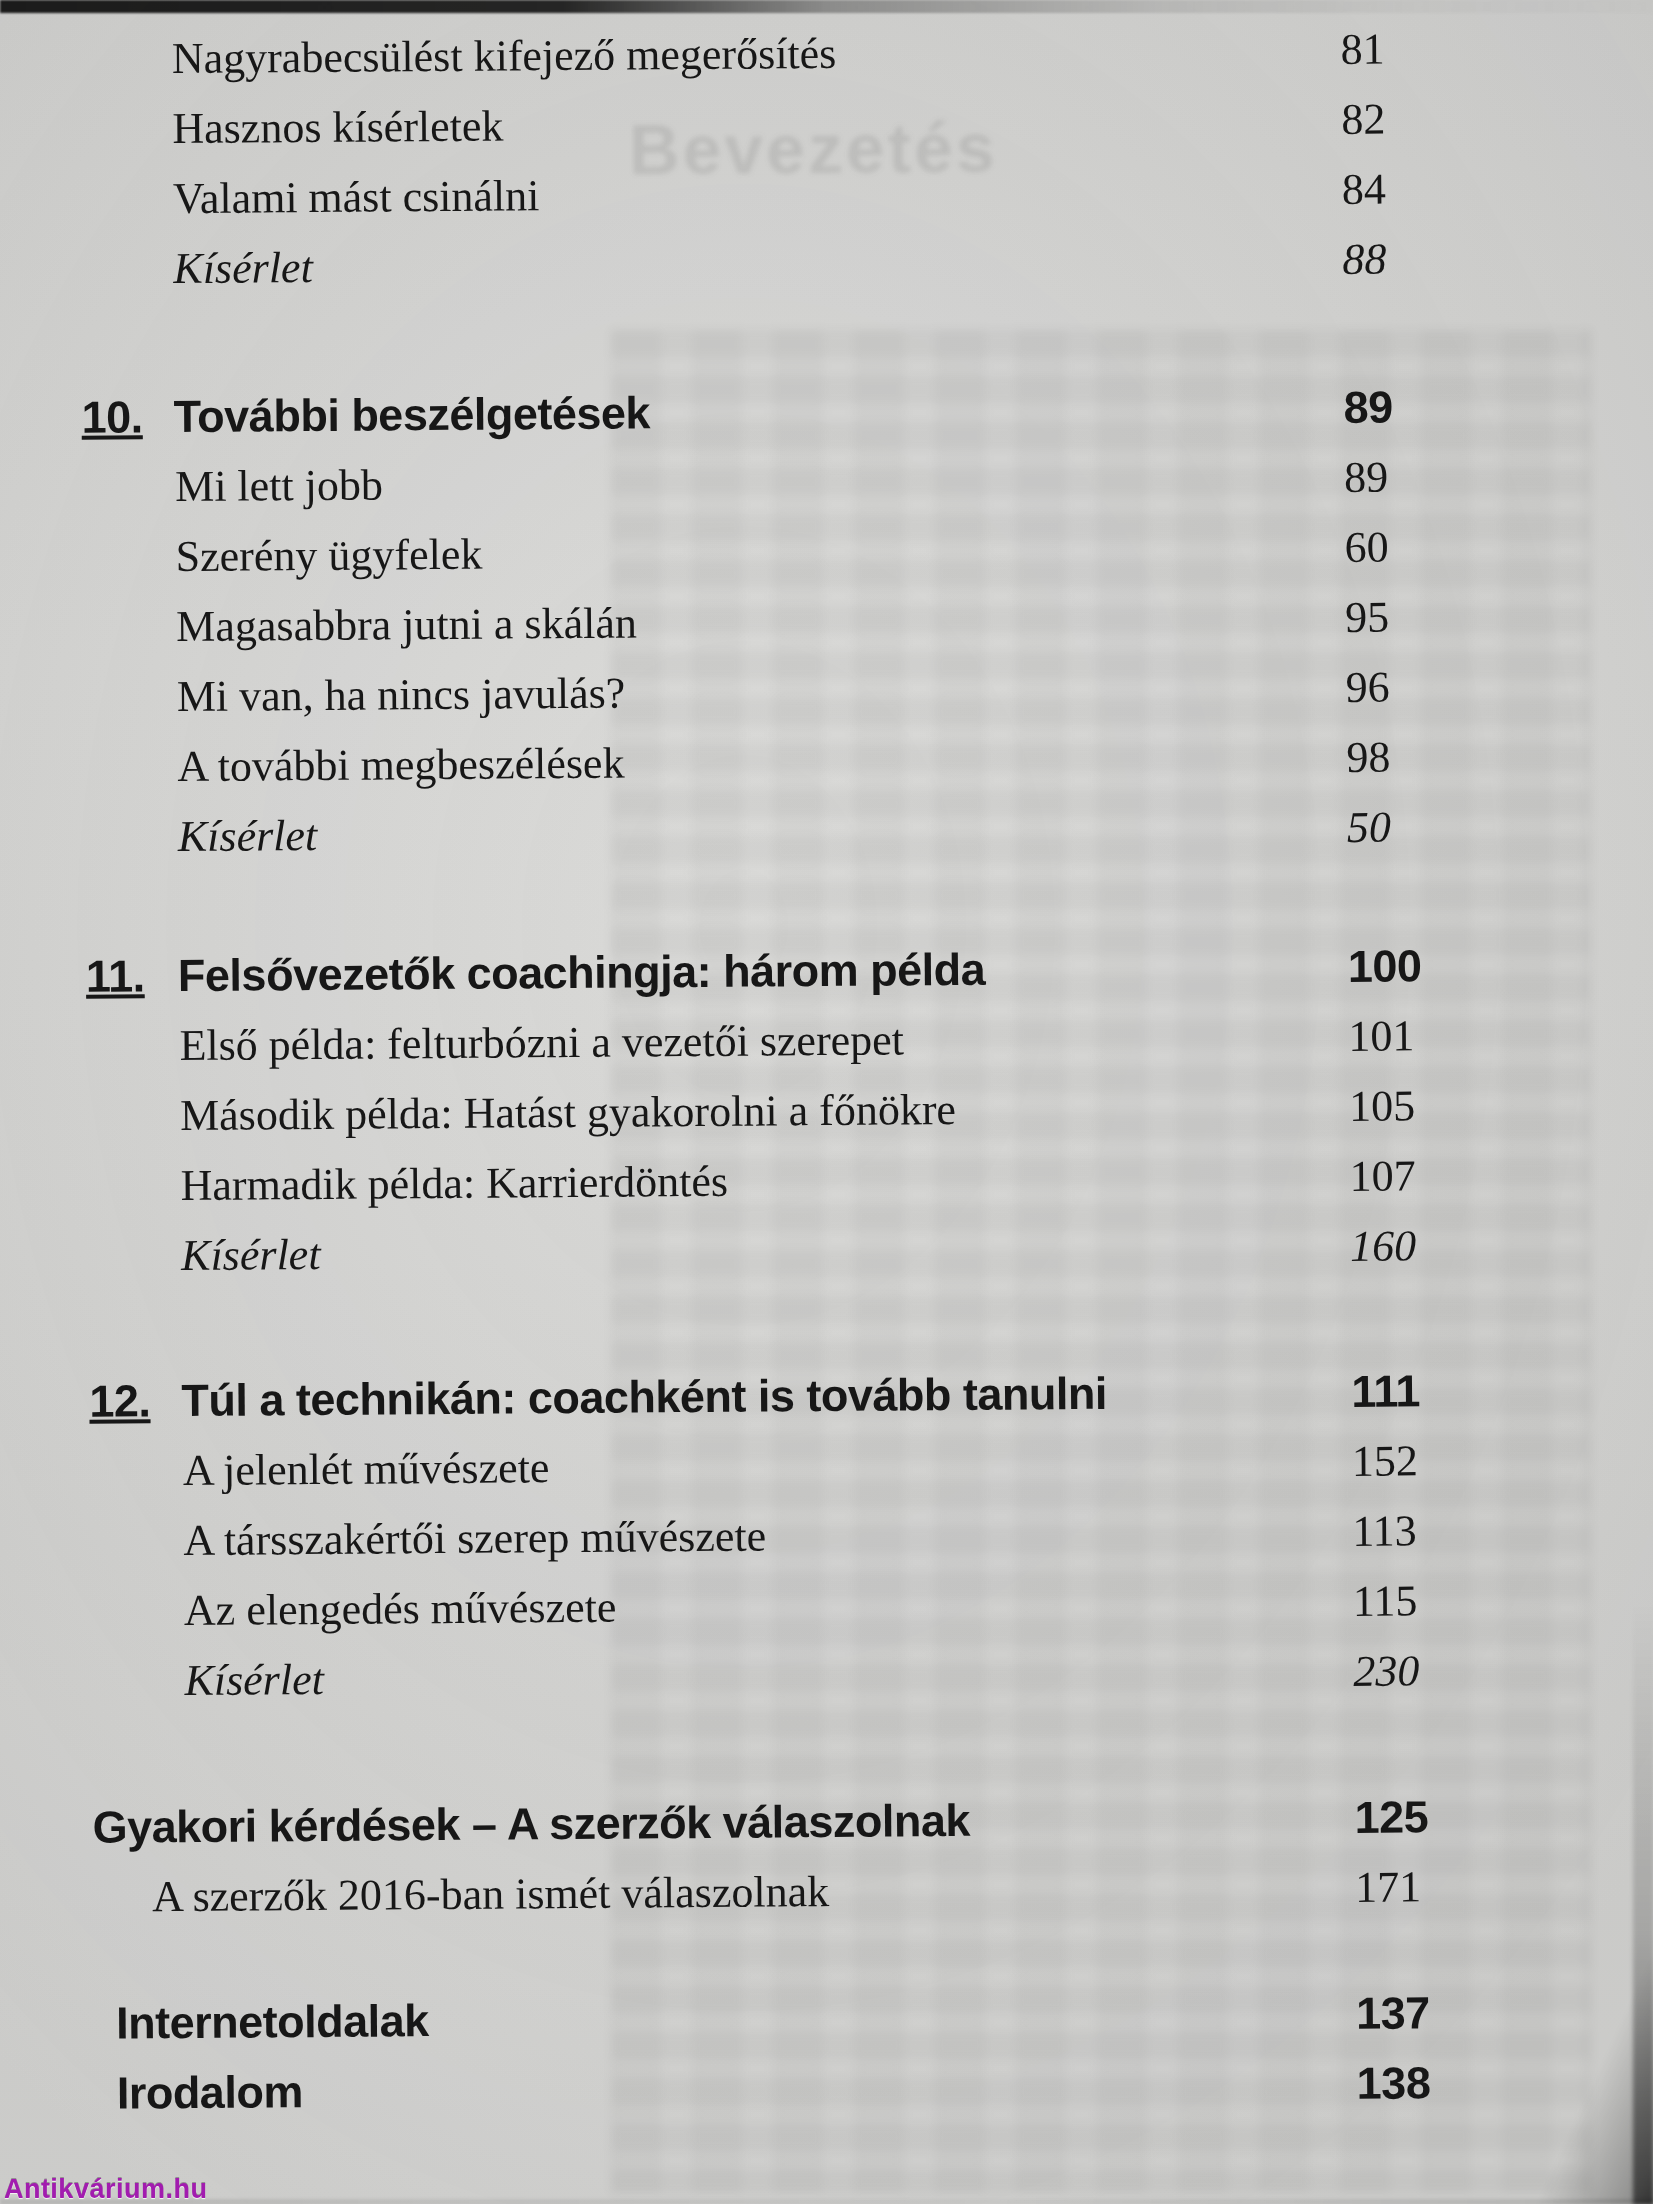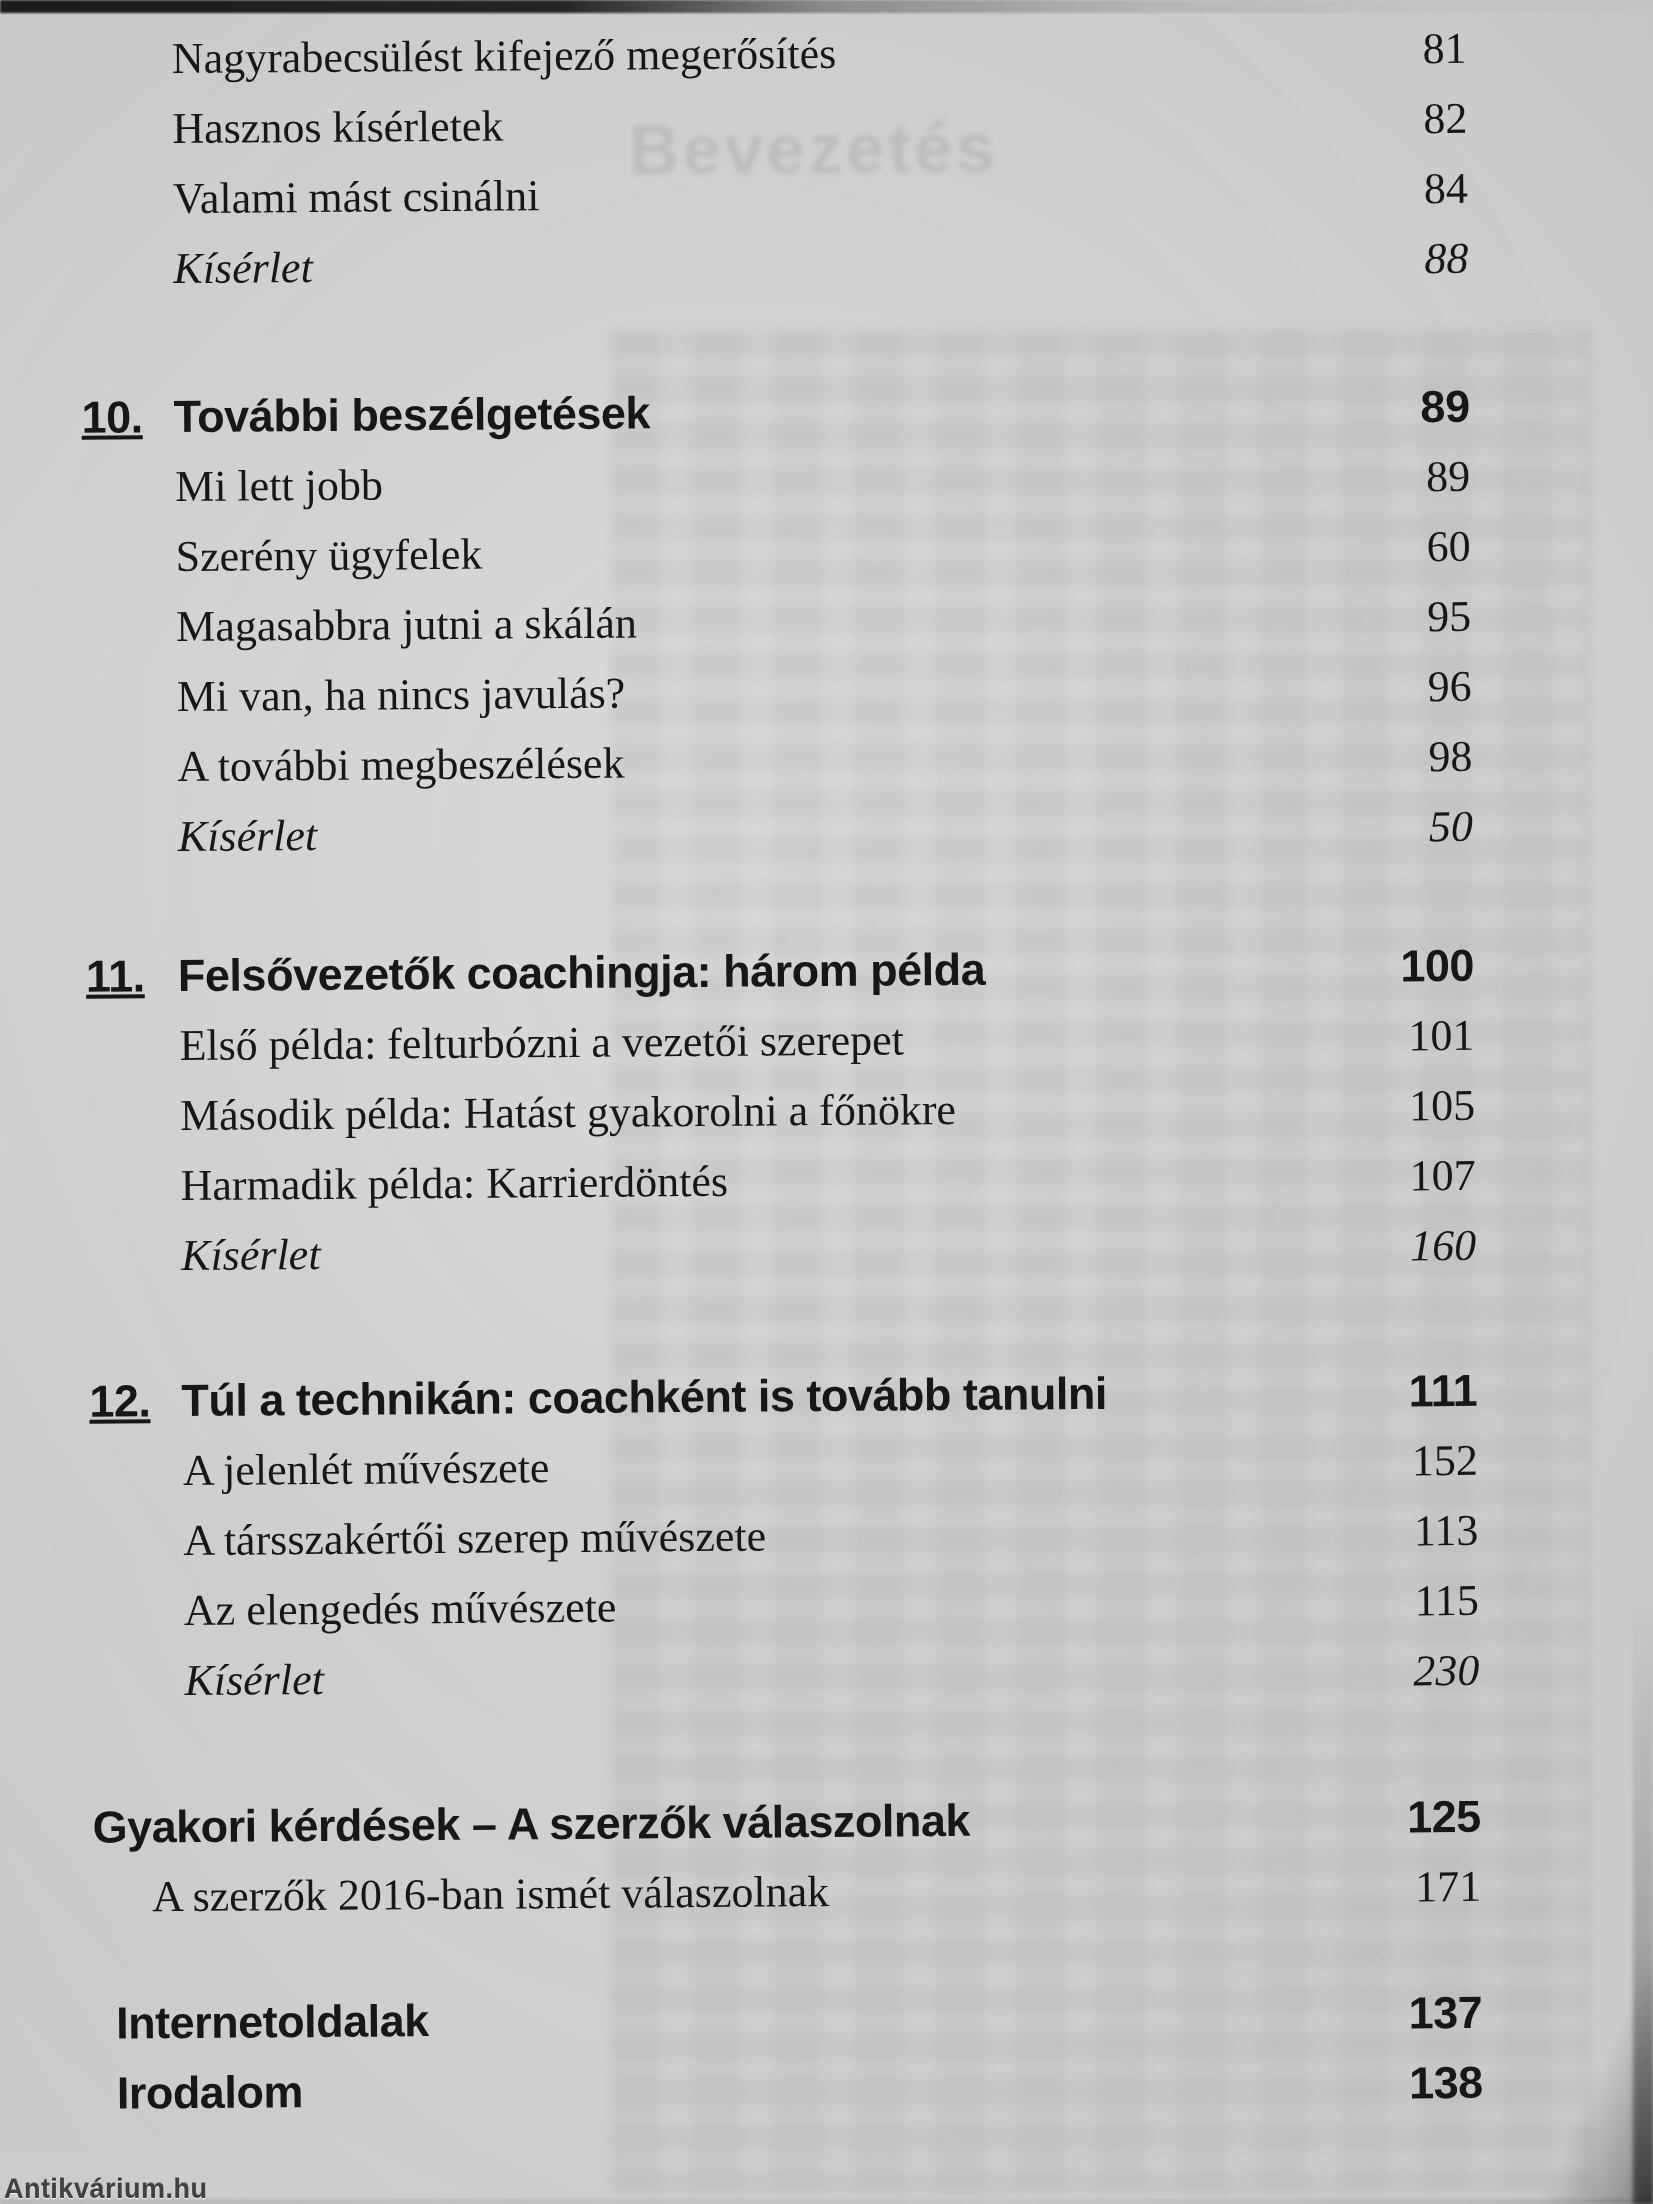--- a/index.html
+++ b/index.html
@@ -65,21 +65,21 @@
     transform-origin:50% 50%;
   }
   .row{
     display:flex;align-items:baseline;
     height:70px;line-height:70px;
     padding-left:180px;padding-right:179px;
     font-size:44px;
     white-space:nowrap;
   }
   .row .label{flex:0 1 auto;overflow:visible;}
-  .row .pagenum{margin-left:auto;text-align:right;min-width:126px;}
+  .row .pagenum{margin-left:auto;text-align:left;min-width:126px;}
   .serif{font-family:"Liberation Serif","DejaVu Serif",serif;}
   .heading{
     font-family:"Liberation Sans","DejaVu Sans",sans-serif;
     font-weight:700;font-size:45px;letter-spacing:-0.5px;
     padding-left:87px;
   }
   .heading .chnum{display:inline-block;width:92px;flex:0 0 auto;text-decoration:underline;}
   .heading .pagenum{font-family:"Liberation Sans","DejaVu Sans",sans-serif;font-weight:700;}
   .heading.plain{padding-left:87px;}
   .heading.deep{padding-left:109px;}
@@ -91,21 +91,21 @@
   .mt-s11{margin-top:69px;}
   .mt-s12{margin-top:75px;}
   .mt-faq{margin-top:76px;}
   .mt-web{margin-top:56px;}
 
   
   .watermark{
     position:absolute;left:3.9px;bottom:0px;
     font-family:"Liberation Sans","DejaVu Sans",sans-serif;
     font-weight:700;font-size:27px;letter-spacing:0.5px;
-    color:#404040;
+    color:#a21caf;
     text-shadow:0 -1px 0 rgba(40,40,40,0.35), 0 1px 1px rgba(255,255,255,0.85);
   }
 </style>
 </head>
 <body>
 
 <div class="top-strip"></div>
 <div class="bleed"></div>
 <div class="ghost-title">Bevezetés</div>
 

